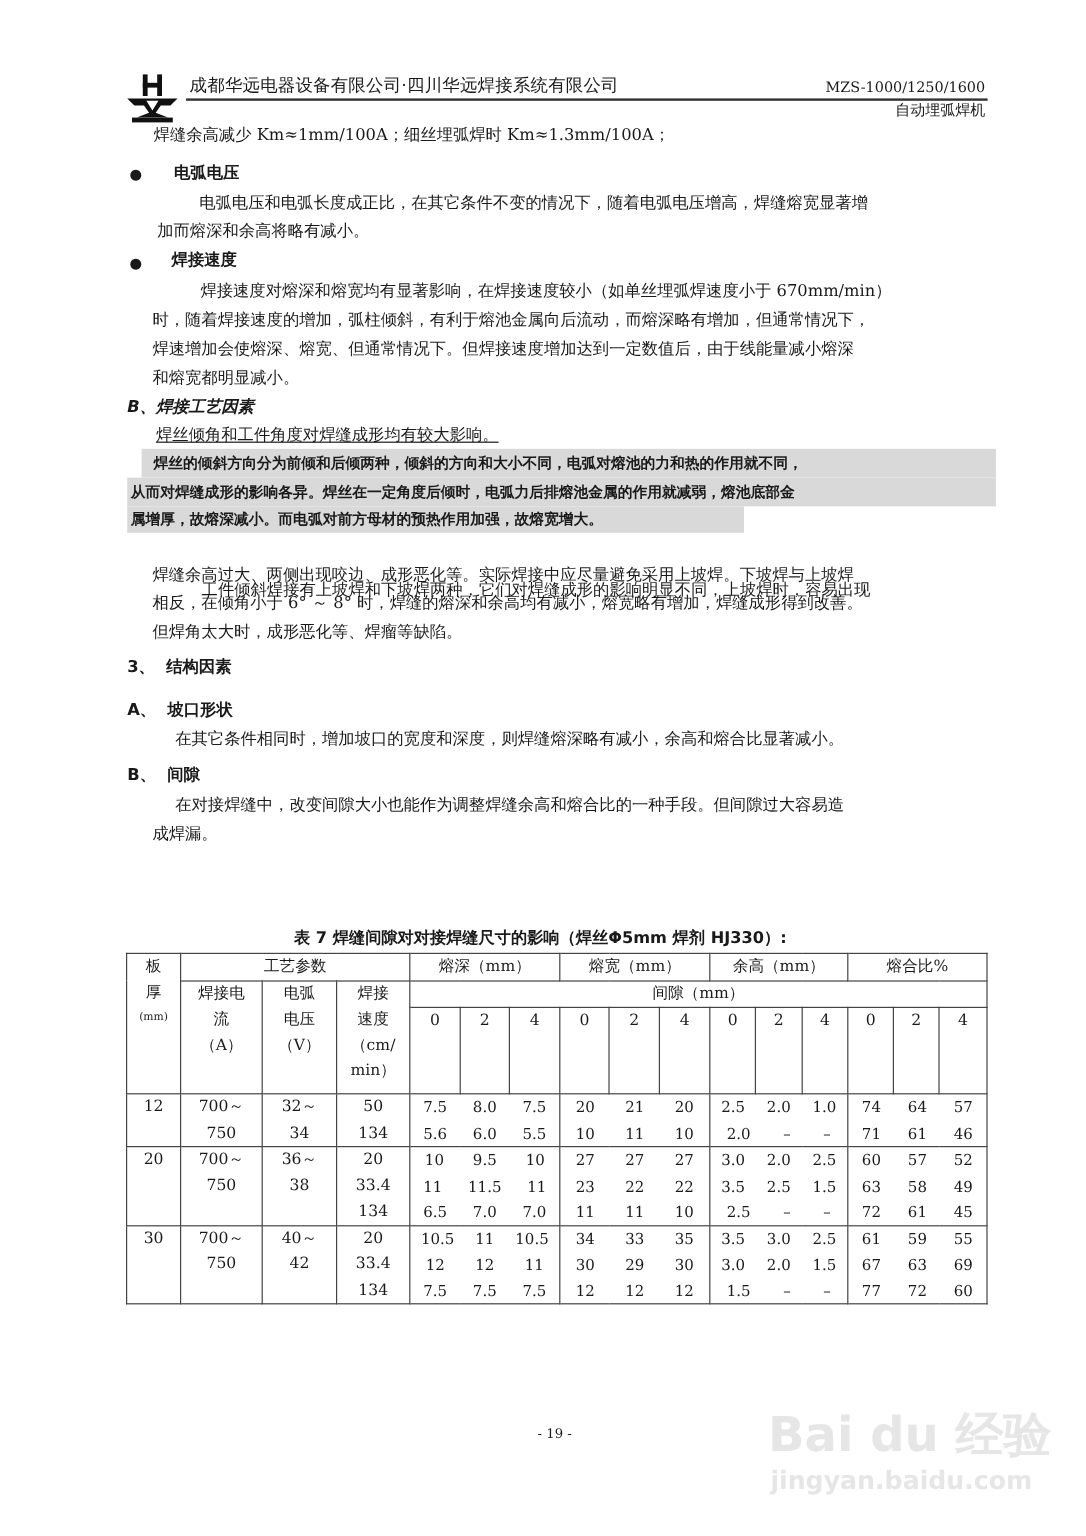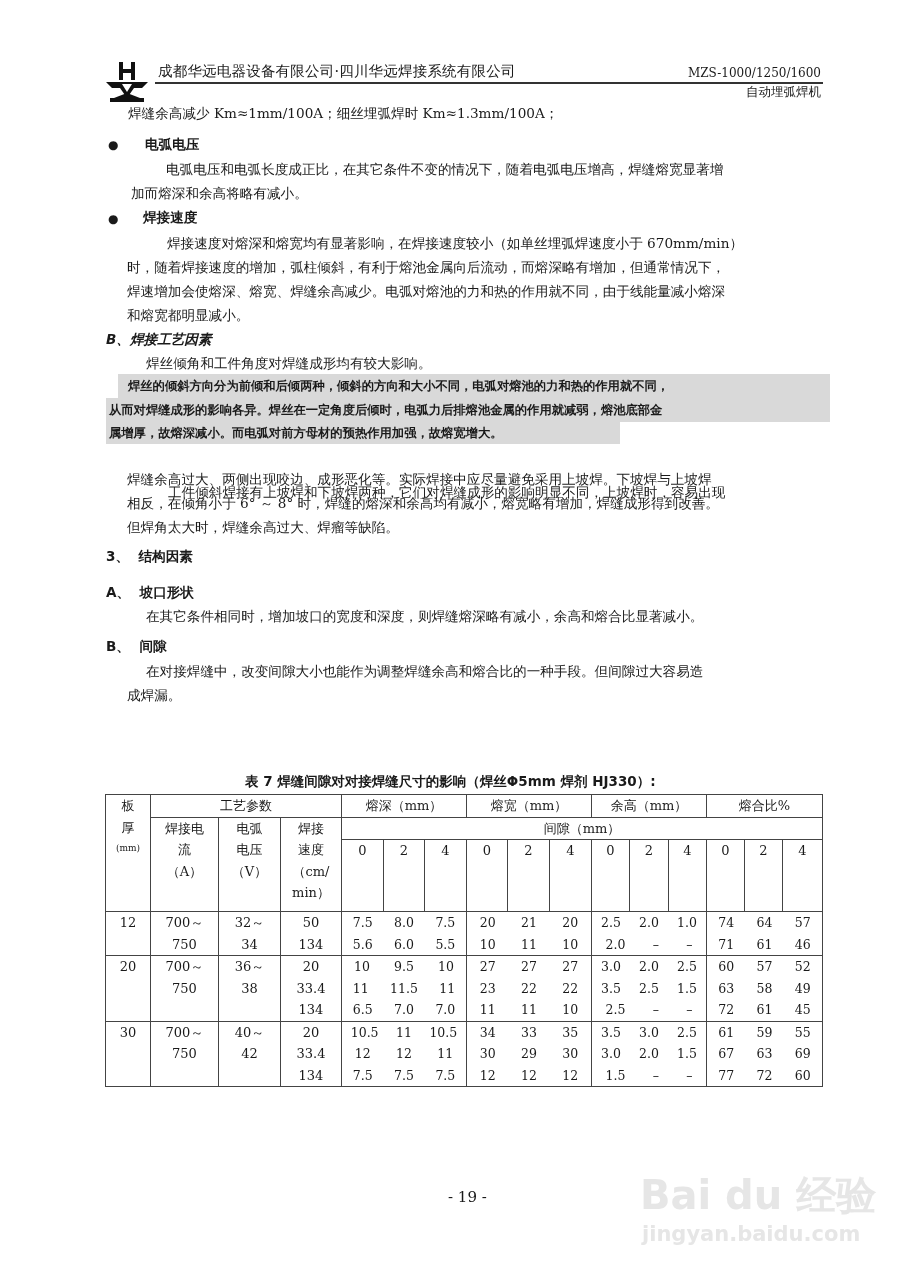--- a/index.html
+++ b/index.html
@@ -14,21 +14,21 @@
   .p { font-size:13.6px; line-height:24.5px; white-space:nowrap; }
   .bold { font-weight:bold; font-family: "DejaVu Sans", "Liberation Sans", sans-serif; }
   .bullet { font-size:12px; }
   .hl { background:#d9d9d9; font-family:"DejaVu Sans", sans-serif; font-weight:bold; font-size:12.3px; line-height:22px; padding:0 3px;text-align:right; }
   table.t { position:absolute; left:105px; top:794px; border-collapse:collapse; font-size:13px; }
   table.t td { border:1px solid #444; text-align:center; vertical-align:top; padding:0; line-height:21.5px; }
   .caption { left:245px; top:773px; font-size:13.5px; font-weight:bold; font-family:"DejaVu Sans", sans-serif; white-space:nowrap; }
   .small { font-size:9px; }
   .cell3 { display:flex; justify-content:space-around; }
   .num { font-size:12.5px; }
-  .pageno { left:448px; top:1188px; font-size:15px; }
+  .pageno { left:448px; top:1188px; font-size:11px; }
   .wm1 { left:640px; top:1168px; font-size:40px; color:#e6e6e6; font-family:"DejaVu Sans",sans-serif; font-weight:bold; white-space:nowrap; }
   .wm2 { left:642px; top:1222px; font-size:21px; color:#e6e6e6; font-family:"DejaVu Sans",sans-serif; font-weight:bold; white-space:nowrap; }
 </style>
 </head>
 <body>
 
 <div class="abs logo">
   <svg width="46" height="46" viewBox="0 0 46 46">
     <rect x="15" y="2" width="4" height="18" fill="#111"></rect>
     <rect x="27" y="2" width="4" height="18" fill="#111"></rect>
@@ -48,37 +48,37 @@
 
 <div class="abs p bullet" style="left:108px; top:133px;">●</div>
 <div class="abs p bold" style="left:145px; top:132px;">电弧电压</div>
 <div class="abs p" style="left:166px; top:157px;">电弧电压和电弧长度成正比，在其它条件不变的情况下，随着电弧电压增高，焊缝熔宽显著增</div>
 <div class="abs p" style="left:131px; top:181px;">加而熔深和余高将略有减小。</div>
 
 <div class="abs p bullet" style="left:108px; top:207px;">●</div>
 <div class="abs p bold" style="left:143px; top:205px;">焊接速度</div>
 <div class="abs p" style="left:167px; top:231px;">焊接速度对熔深和熔宽均有显著影响，在焊接速度较小（如单丝埋弧焊速度小于 670mm/min）</div>
 <div class="abs p" style="left:127px; top:255px;">时，随着焊接速度的增加，弧柱倾斜，有利于熔池金属向后流动，而熔深略有增加，但通常情况下，</div>
-<div class="abs p" style="left:127px; top:279px;">焊速增加会使熔深、熔宽、焊缝余高减少。电弧对熔池的力和热的作用就不同，由于线能量减小熔深</div>
+<div class="abs p" style="left:127px; top:279px;">焊速增加会使熔深、熔宽、但通常情况下。但焊接速度增加达到一定数值后，由于线能量减小熔深</div>
 <div class="abs p" style="left:127px; top:303px;">和熔宽都明显减小。</div>
 
 <div class="abs p bold" style="left:106px; top:327px;font-style:italic;">B、焊接工艺因素</div>
-<div class="abs p" style="left:146px; top:351px;">焊丝倾角和工件角度对焊缝成形均有较大影响。</div>
+<div class="abs p" style="left:130px; top:351px;text-decoration:underline;">焊丝倾角和工件角度对焊缝成形均有较大影响。</div>
 
 <div class="abs" style="left:118px; top:374px; width:712px; height:24px; background:#d9d9d9;"></div>
 <div class="abs" style="left:106px; top:398px; width:724px; height:24px; background:#d9d9d9;"></div>
 <div class="abs" style="left:106px; top:422px; width:514px; height:22px; background:#d9d9d9;"></div>
 <div class="abs hl" style="left:125px; top:375px; background:none;">焊丝的倾斜方向分为前倾和后倾两种，倾斜的方向和大小不同，电弧对熔池的力和热的作用就不同，</div>
 <div class="abs hl" style="left:106px; top:399px; background:none;">从而对焊缝成形的影响各异。焊丝在一定角度后倾时，电弧力后排熔池金属的作用就减弱，熔池底部金</div>
 <div class="abs hl" style="left:106px; top:422px; background:none;">属增厚，故熔深减小。而电弧对前方母材的预热作用加强，故熔宽增大。</div>
 
 <div class="abs p" style="left:168px; top:443px;margin-top:37px;">工件倾斜焊接有上坡焊和下坡焊两种，它们对焊缝成形的影响明显不同，上坡焊时，容易出现</div>
 <div class="abs p" style="left:127px; top:467px;">焊缝余高过大、两侧出现咬边、成形恶化等。实际焊接中应尽量避免采用上坡焊。下坡焊与上坡焊</div>
 <div class="abs p" style="left:127px; top:491px;">相反，在倾角小于 6° ～ 8° 时，焊缝的熔深和余高均有减小，熔宽略有增加，焊缝成形得到改善。</div>
-<div class="abs p" style="left:127px; top:515px;">但焊角太大时，焊缝余高过大、焊瘤等缺陷。</div>
+<div class="abs p" style="left:127px; top:515px;">但焊角太大时，成形恶化等、焊瘤等缺陷。</div>
 
 <div class="abs p bold" style="left:106px; top:544px; white-space:pre;">3、  结构因素</div>
 <div class="abs p bold" style="left:106px; top:580px; white-space:pre;">A、  坡口形状</div>
 <div class="abs p" style="left:146px; top:604px;">在其它条件相同时，增加坡口的宽度和深度，则焊缝熔深略有减小，余高和熔合比显著减小。</div>
 <div class="abs p bold" style="left:106px; top:634px; white-space:pre;">B、  间隙</div>
 <div class="abs p" style="left:146px; top:659px;">在对接焊缝中，改变间隙大小也能作为调整焊缝余高和熔合比的一种手段。但间隙过大容易造</div>
 <div class="abs p" style="left:127px; top:683px;">成焊漏。</div>
 
 <div class="abs caption">表 7 焊缝间隙对对接焊缝尺寸的影响（焊丝Φ5mm 焊剂 HJ330）:</div>
 

